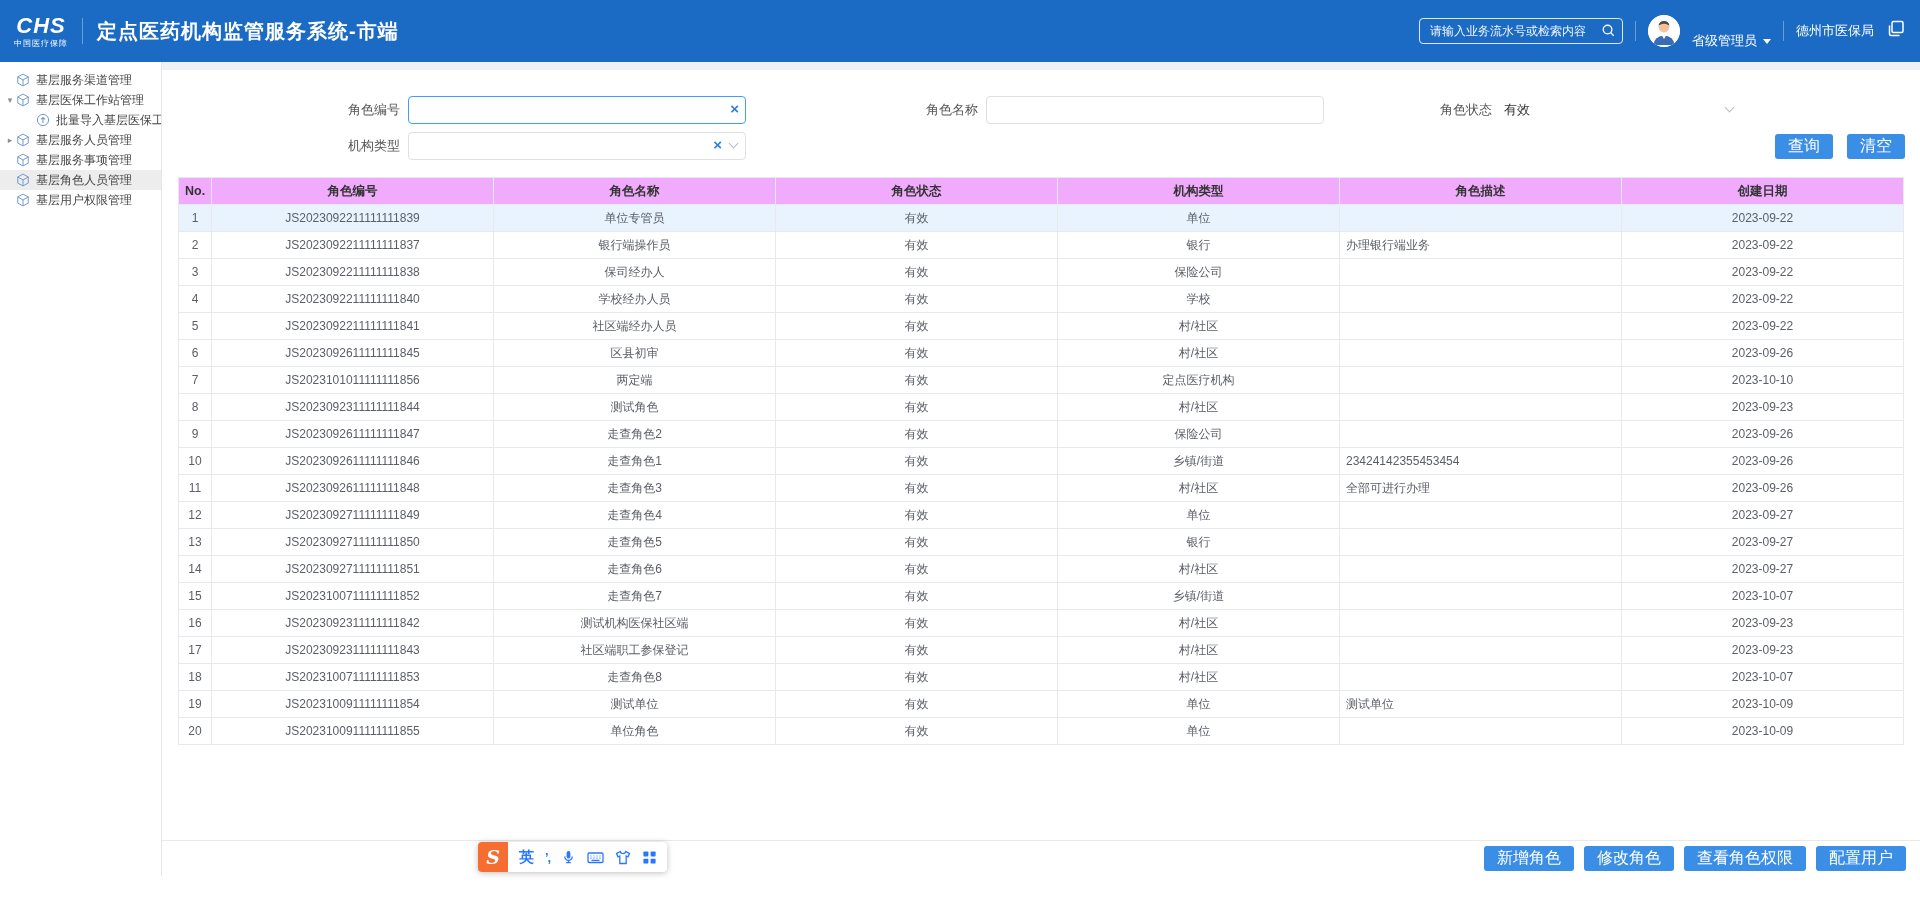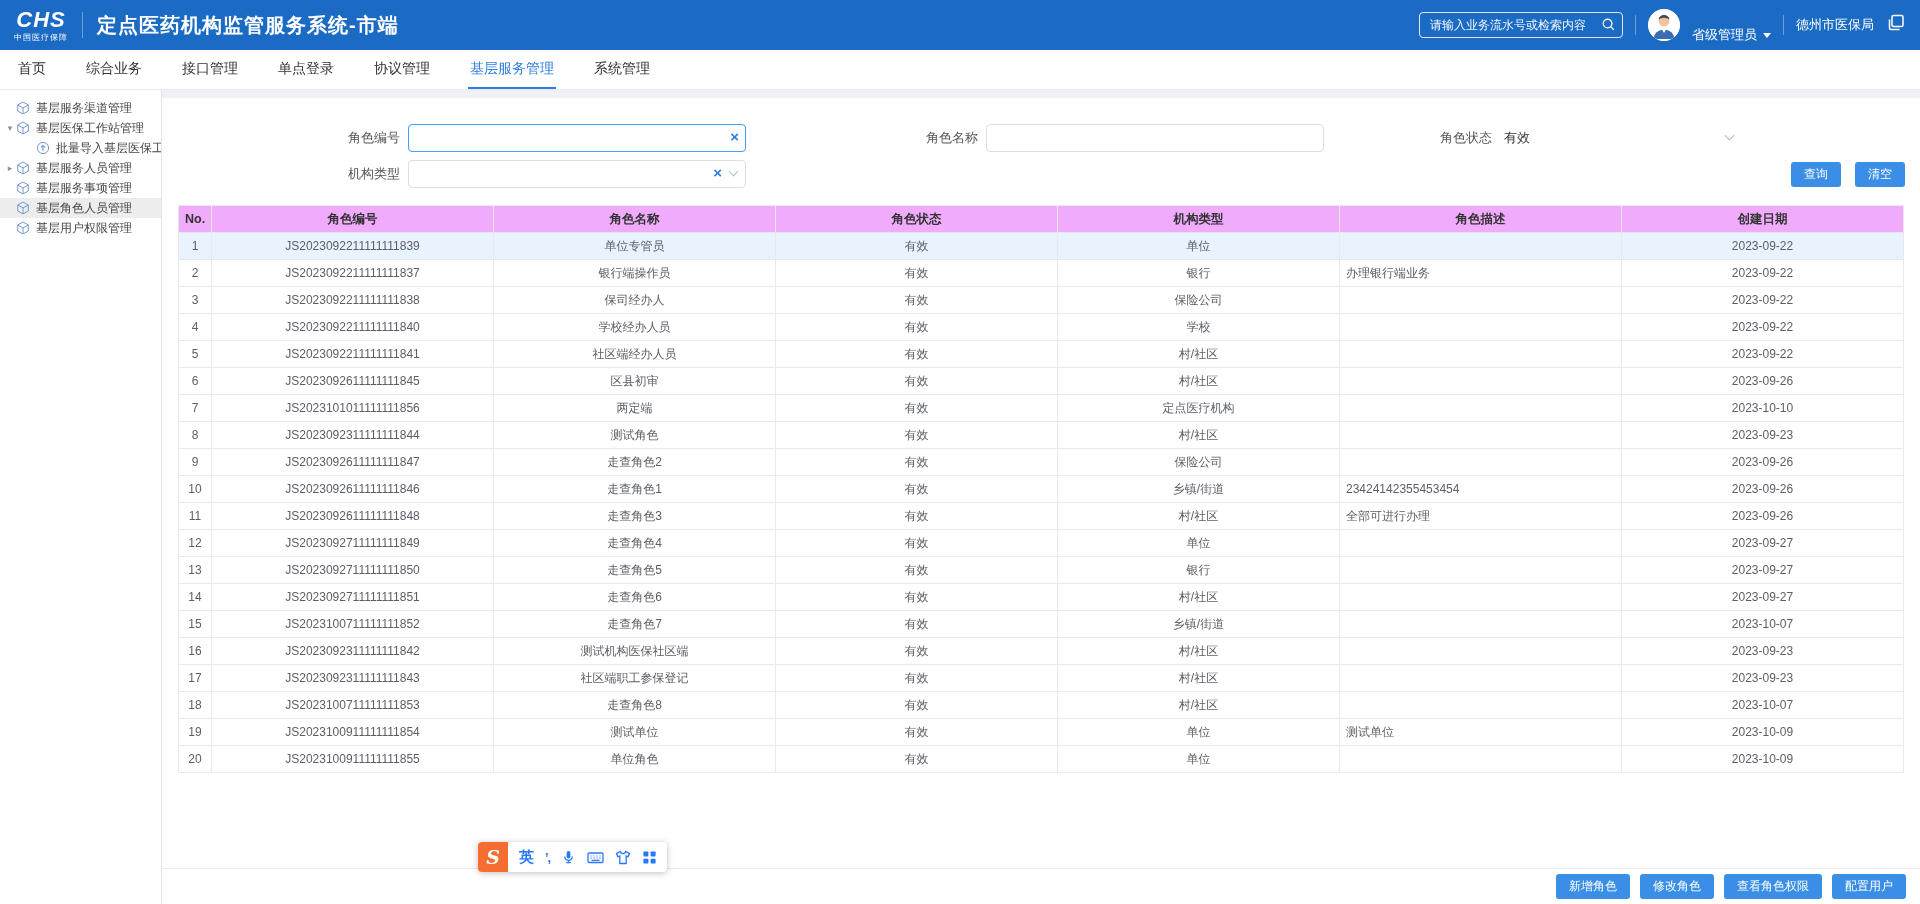--- a/index.html
+++ b/index.html
@@ -1,21 +1,21 @@
 <!DOCTYPE html>
 <html style="--header-bg: #1b6bc4; --accent: #2f7de1; --accent2: #3a8ee6; --sogou: #f66d32;"><head>
 <meta charset="utf-8">
 <style>
   html,body{margin:0;padding:0;background:#fff;}
   *{box-sizing:border-box;}
   .app{width:1920px;height:904px;position:relative;overflow:hidden;
        font-family:"Liberation Sans","DejaVu Sans",sans-serif;color:#333;}
 
   
-  .topbar{height:50px;background:var(--header-bg,#1b6bc4);display:flex;align-items:center;
+  .topbar{height:62px;background:var(--header-bg,#1b6bc4);display:flex;align-items:center;
           padding:0 14px;color:#fff;}
   .logo{display:flex;flex-direction:column;align-items:center;line-height:1;margin-right:12px;}
   .logo-main{font-size:22px;font-weight:bold;font-style:italic;letter-spacing:1px;}
   .logo-sub{font-size:8px;margin-top:3px;letter-spacing:1px;}
   .logo-divider{width:1px;height:26px;background:rgba(255,255,255,.35);margin:0 14px 0 2px;}
   .app-title{font-size:20px;font-weight:600;letter-spacing:1px;}
   .topbar-right{margin-left:auto;display:flex;align-items:center;gap:12px;}
   .hsearch{position:relative;width:204px;height:26px;}
   .hsearch input{width:100%;height:100%;background:transparent;border:1px solid rgba(255,255,255,.85);
       border-radius:4px;color:#fde047;font-size:12px;padding:0 26px 0 10px;outline:none;
@@ -66,21 +66,21 @@
   .clear-x{position:absolute;right:7px;top:4px;color:var(--accent,#2f7de1);font-size:15px;
            font-weight:bold;line-height:18px;cursor:pointer;}
   .chev{width:7px;height:7px;border-right:1.5px solid #b6bcc6;border-bottom:1.5px solid #b6bcc6;
         transform:rotate(45deg);display:inline-block;}
   .sel-chev{position:absolute;right:9px;top:8px;}
   .clear-x2{position:absolute;right:24px;top:4px;color:var(--accent,#2f7de1);font-size:15px;
             font-weight:bold;line-height:18px;cursor:pointer;}
   .status-field{position:relative;width:242px;height:28px;display:flex;align-items:center;
                 font-size:13px;color:#333;padding-left:4px;flex:0 0 auto;cursor:pointer;}
   .btn{background:var(--accent2,#3a8ee6);color:#fff;border:none;border-radius:3px;height:25px;
-       padding:0 13px;font-size:12px;cursor:pointer;font-family:inherit;}
+       padding:0 13px;font-size:16px;cursor:pointer;font-family:inherit;}
   .qbtns{margin-left:auto;display:flex;gap:14px;}
 
   
   table.role{border-collapse:collapse;table-layout:fixed;width:1725px;margin-top:16px;font-size:12px;}
   table.role th,table.role td{border:1px solid #e7e9ec;height:27px;padding:0 6px;text-align:center;
        overflow:hidden;white-space:nowrap;color:#5a5e66;}
   table.role th{background:#f0abfc;color:#333;font-weight:bold;font-size:12.5px;margin-top:22px;}
   table.role td.left{text-align:left;}
   tr.sel td{background:#e8f3fd;}
 
@@ -140,29 +140,20 @@
       <span class="orgname">德州市医保局</span>
       <span>
         <svg width="20" height="20" viewBox="0 0 20 20">
           <rect x="6" y="2.5" width="11" height="11" rx="1.5" fill="none" stroke="#fff" stroke-width="1.5"></rect>
           <path d="M3.5 6.5 v8.5 a1.5 1.5 0 0 0 1.5 1.5 h8.5" fill="none" stroke="#fff" stroke-width="1.5"></path>
         </svg>
       </span>
     </div>
   </header>
 
-  <nav class="tabbar">
-      <div class="tab">首页</div>
-      <div class="tab">综合业务</div>
-      <div class="tab">接口管理</div>
-      <div class="tab">单点登录</div>
-      <div class="tab">协议管理</div>
-      <div class="tab active">基层服务管理</div>
-      <div class="tab">系统管理</div>
-    </nav>
 
   <div class="body-row">
 
     <aside class="sidebar">
         <div class="side-item">
           <span class="caret-slot"></span>
           <span class="nicon">
             <svg width="14" height="14" viewBox="0 0 16 16">
               <path d="M8 1.2 L14 4.5 V11.5 L8 14.8 L2 11.5 V4.5 Z M2 4.5 L8 8 L14 4.5 M8 8 V14.8" fill="none" stroke="#6e96cf" stroke-width="1.1"></path>
             </svg>

